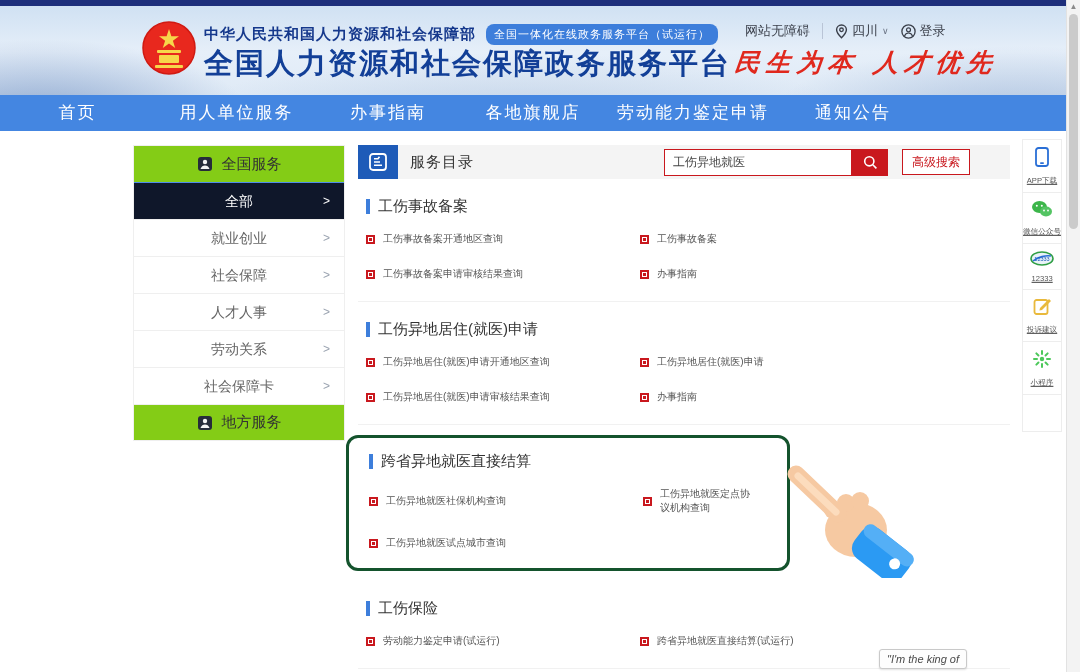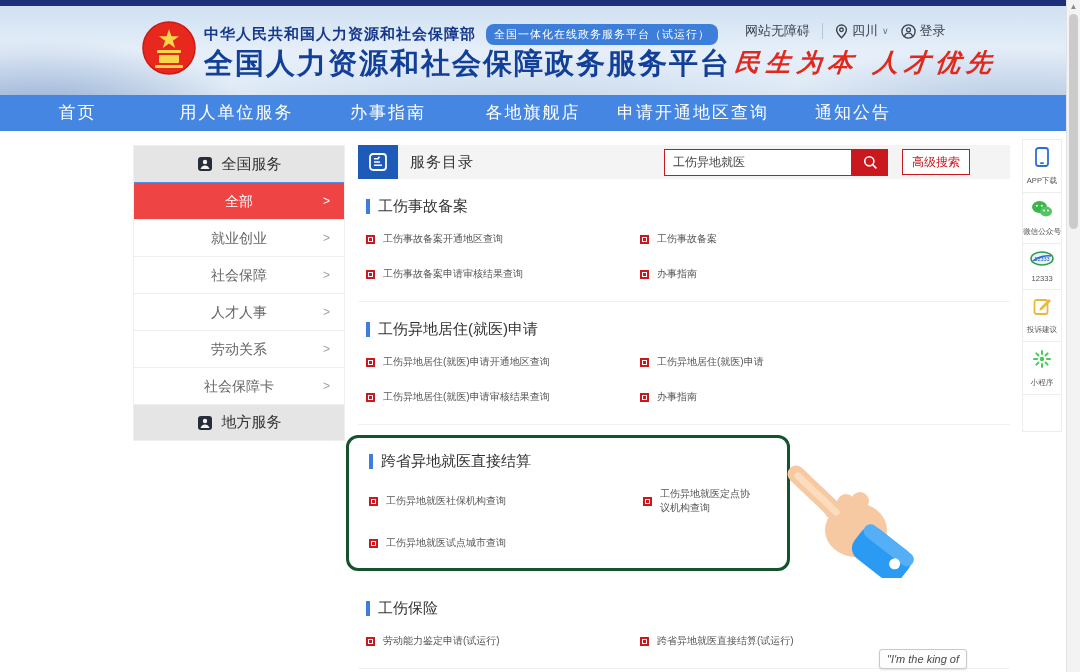--- a/index.html
+++ b/index.html
@@ -35,24 +35,24 @@
     font-size:25px; color:#e0281d; letter-spacing:6px; transform:skewX(-6deg);
   }
   
   .nav { position:absolute; top:95px; left:0; width:1080px; height:36px; background:#4486e1; display:flex; z-index:4; }
   .nav-item {
     color:#fff; font-size:17px; text-align:center; line-height:36px; cursor:pointer; letter-spacing:2px;
   }
   .nav-item.active { background:#1b57b5; }
   
   .sidebar { position:absolute; left:133px; top:145px; width:212px; border:1px solid #efefef; background:#fff; z-index:2; }
-  .side-header { height:36px; background:#e5e5e5; display:flex; align-items:center; justify-content:center; gap:9px; font-size:15px; color:#333; }
+  .side-header { height:36px; background:#84cc16; display:flex; align-items:center; justify-content:center; gap:9px; font-size:15px; color:#333; }
   .side-item { position:relative; height:37px; line-height:37px; text-align:center; font-size:14px; color:#666; border-top:1px solid #efefef; background:#fff; cursor:pointer; }
   .side-item .arrow { position:absolute; right:14px; top:0; color:#9aa3b0; font-size:12px; }
-  .side-item.active { background:#ef4444; color:#fff; border-top-color:#4d8ce9; }
+  .side-item.active { background:#0f172a; color:#fff; border-top-color:#4d8ce9; }
   .side-item.active .arrow { color:#fff; }
   .side-header.local { border-top:1px solid #efefef; }
   
   .main { position:absolute; left:358px; top:145px; width:652px; z-index:2; }
   .dir-bar { height:34px; background:#f4f4f4; display:flex; align-items:center; }
   .dir-icon { width:40px; height:34px; background:#1e5bb8; display:flex; align-items:center; justify-content:center; flex:0 0 40px; }
   .dir-title { margin-left:12px; font-size:15px; color:#333; letter-spacing:1px; }
   .spacer { flex:1; }
   .search-wrap { display:flex; align-items:center; }
   .search-input { width:188px; height:27px; border:1px solid #c9181e; padding:0 8px; font-size:12px; color:#444; outline:none; font-family:"Liberation Sans",sans-serif; }
@@ -65,21 +65,21 @@
   .sec-bar { width:4px; height:15px; background:#3d7edb; }
   .sec-grid { display:grid; grid-template-columns:274px 1fr; row-gap:21px; margin-top:16px; }
   .svc-item { display:flex; align-items:center; gap:8px; font-size:10px; color:#555; cursor:pointer; }
   .bullet { width:9px; height:9px; border:2px solid #c9181e; display:inline-block; position:relative; flex:0 0 9px; }
   .bullet::after { content:""; position:absolute; left:1px; top:1px; width:3px; height:3px; background:#c9181e; }
   .section.highlight {
     border:3px solid #14532d; border-radius:12px;
     margin:10px 0 10px -12px; padding:14px 28px 18px 20px; width:444px;
   }
   
-  .floatbar { position:absolute; left:1022px; top:140px; width:40px; z-index:3; }
+  .floatbar { position:absolute; left:1022px; top:140px; width:40px; z-index:3;text-decoration:underline; }
   .float-cell { width:40px; background:#fff; border:1px solid #ededed; margin-top:-1px; padding:7px 0 6px; display:flex; flex-direction:column; align-items:center; gap:4px; cursor:pointer; }
   .float-label { font-size:8px; color:#555; transform:scale(.95); white-space:nowrap; }
   .float-cell.empty { height:38px; }
   
   .scrollbar { position:absolute; right:0; top:0; width:14px; height:672px; background:#f3f3f3; border-left:1px solid #e2e2e2; z-index:6; }
   .sb-up { position:absolute; top:2px; left:0; width:13px; text-align:center; font-size:8px; color:#8a8a8a; }
   .sb-thumb { position:absolute; top:14px; left:2px; width:9px; height:215px; background:#cbcbcb; border-radius:5px; }
   
   .hand { position:absolute; left:778px; top:458px; width:140px; height:120px; z-index:7; pointer-events:none; }
   .tooltip {
@@ -128,21 +128,21 @@
   </div>
   <div class="slogan">民生为本 人才优先</div>
 </div>
 <div class="topstrip"></div>
 
 <nav class="nav" id="nav">
     <div class="nav-item" style="flex: 0 0 155px;">首页</div>
     <div class="nav-item" style="flex: 0 0 163px;">用人单位服务</div>
     <div class="nav-item" style="flex: 0 0 140px;">办事指南</div>
     <div class="nav-item" style="flex: 0 0 150px;">各地旗舰店</div>
-    <div class="nav-item" style="flex: 0 0 170px;">申请开通地区查询</div>
+    <div class="nav-item" style="flex: 0 0 170px;">劳动能力鉴定申请</div>
     <div class="nav-item" style="flex: 0 0 150px;">通知公告</div>
   </nav>
 
 <aside class="sidebar">
   <div class="side-header">
     <svg width="16" height="16" viewBox="0 0 16 16">
         <rect x="1" y="1" width="14" height="14" rx="3" fill="#262c3a"></rect>
         <circle cx="8" cy="6" r="2.2" fill="#f3f3f3"></circle>
         <path d="M3.5 13c.8-2.4 2.5-3.5 4.5-3.5s3.7 1.1 4.5 3.5z" fill="#f3f3f3"></path>
       </svg>

